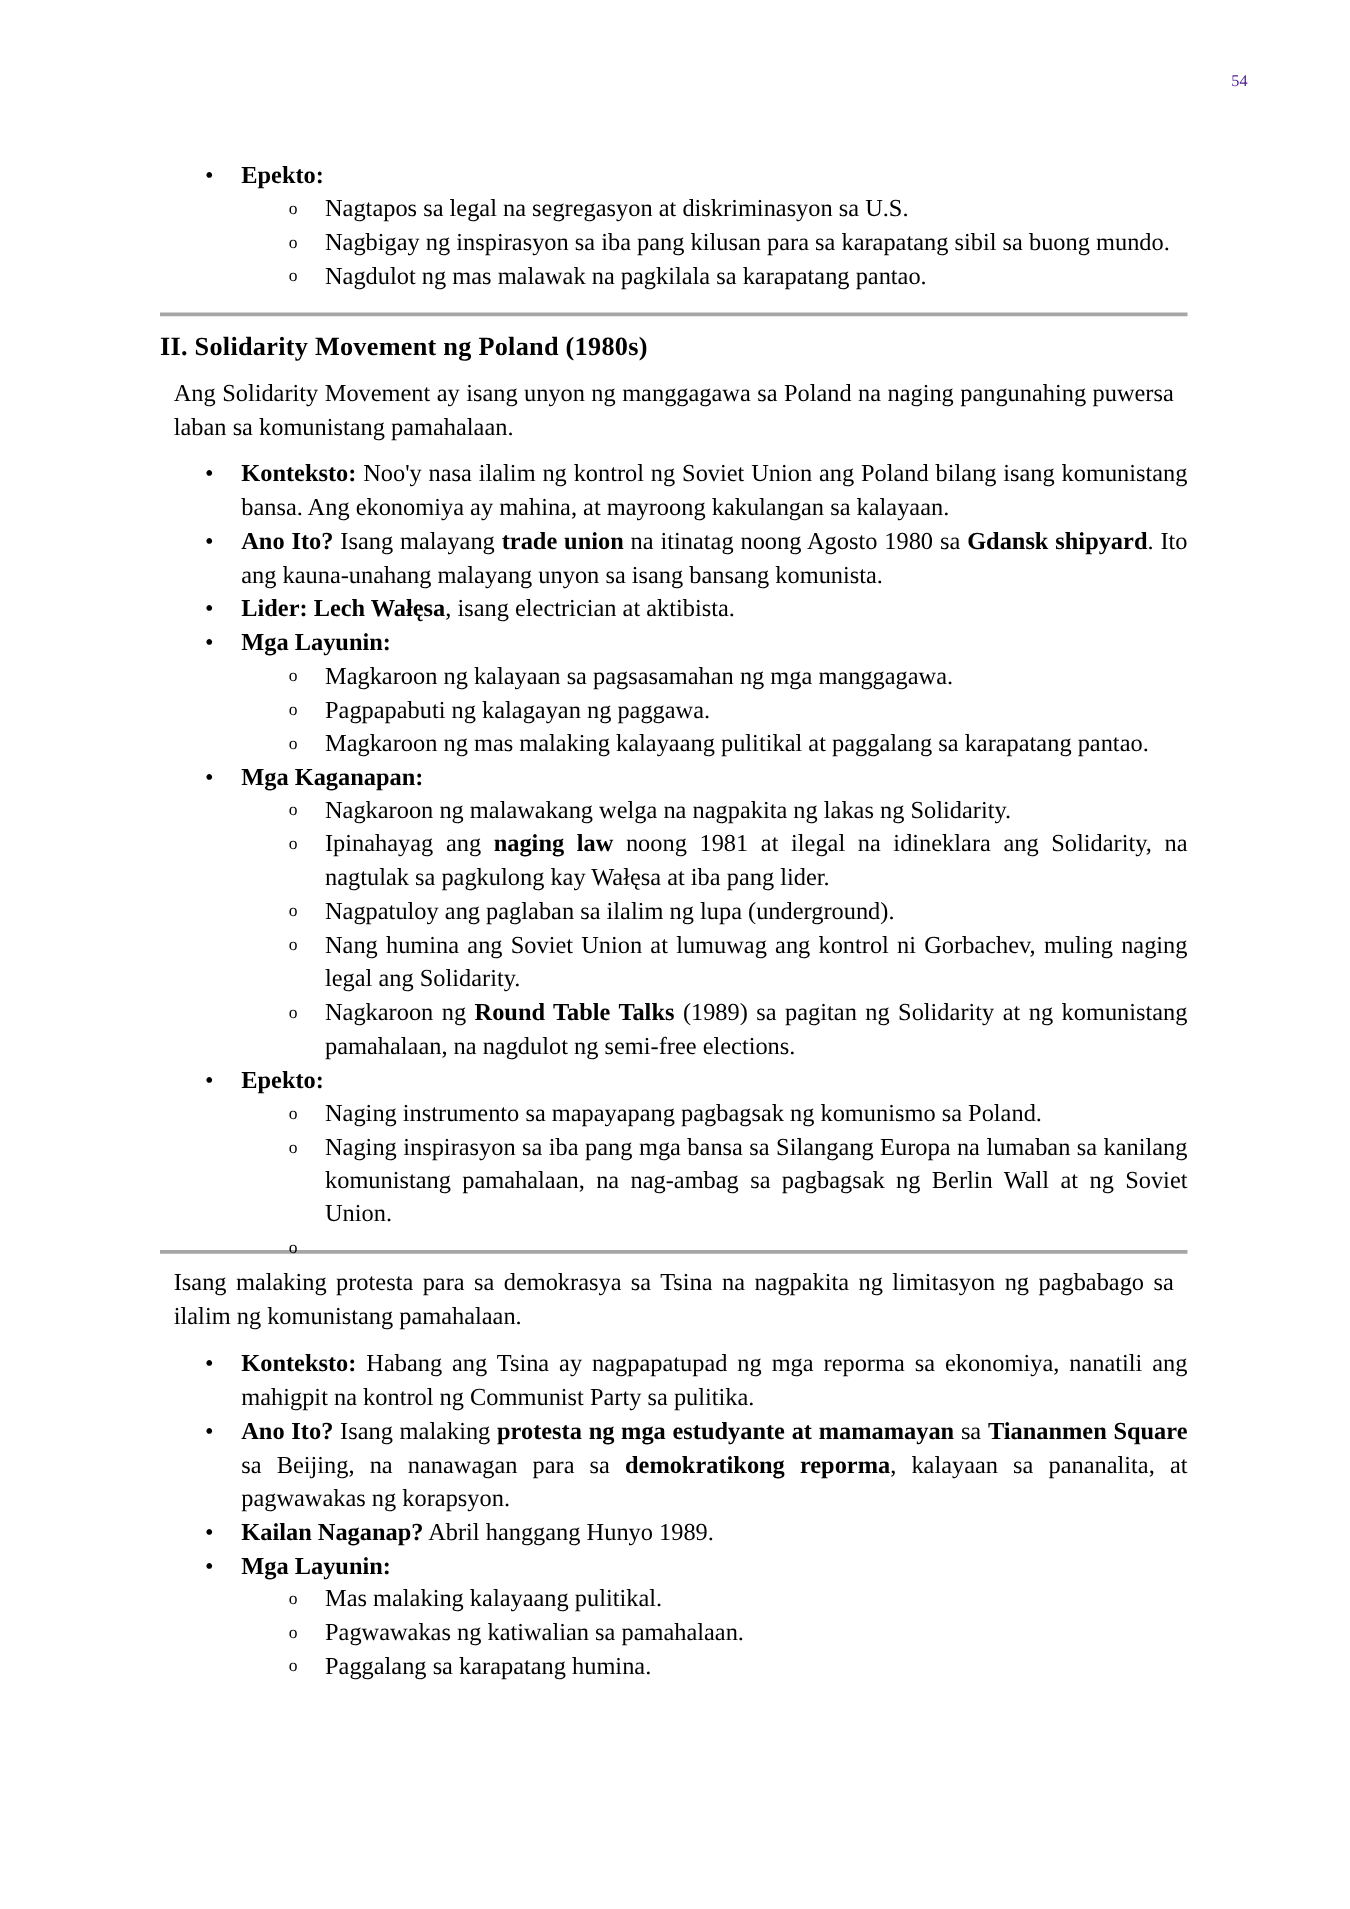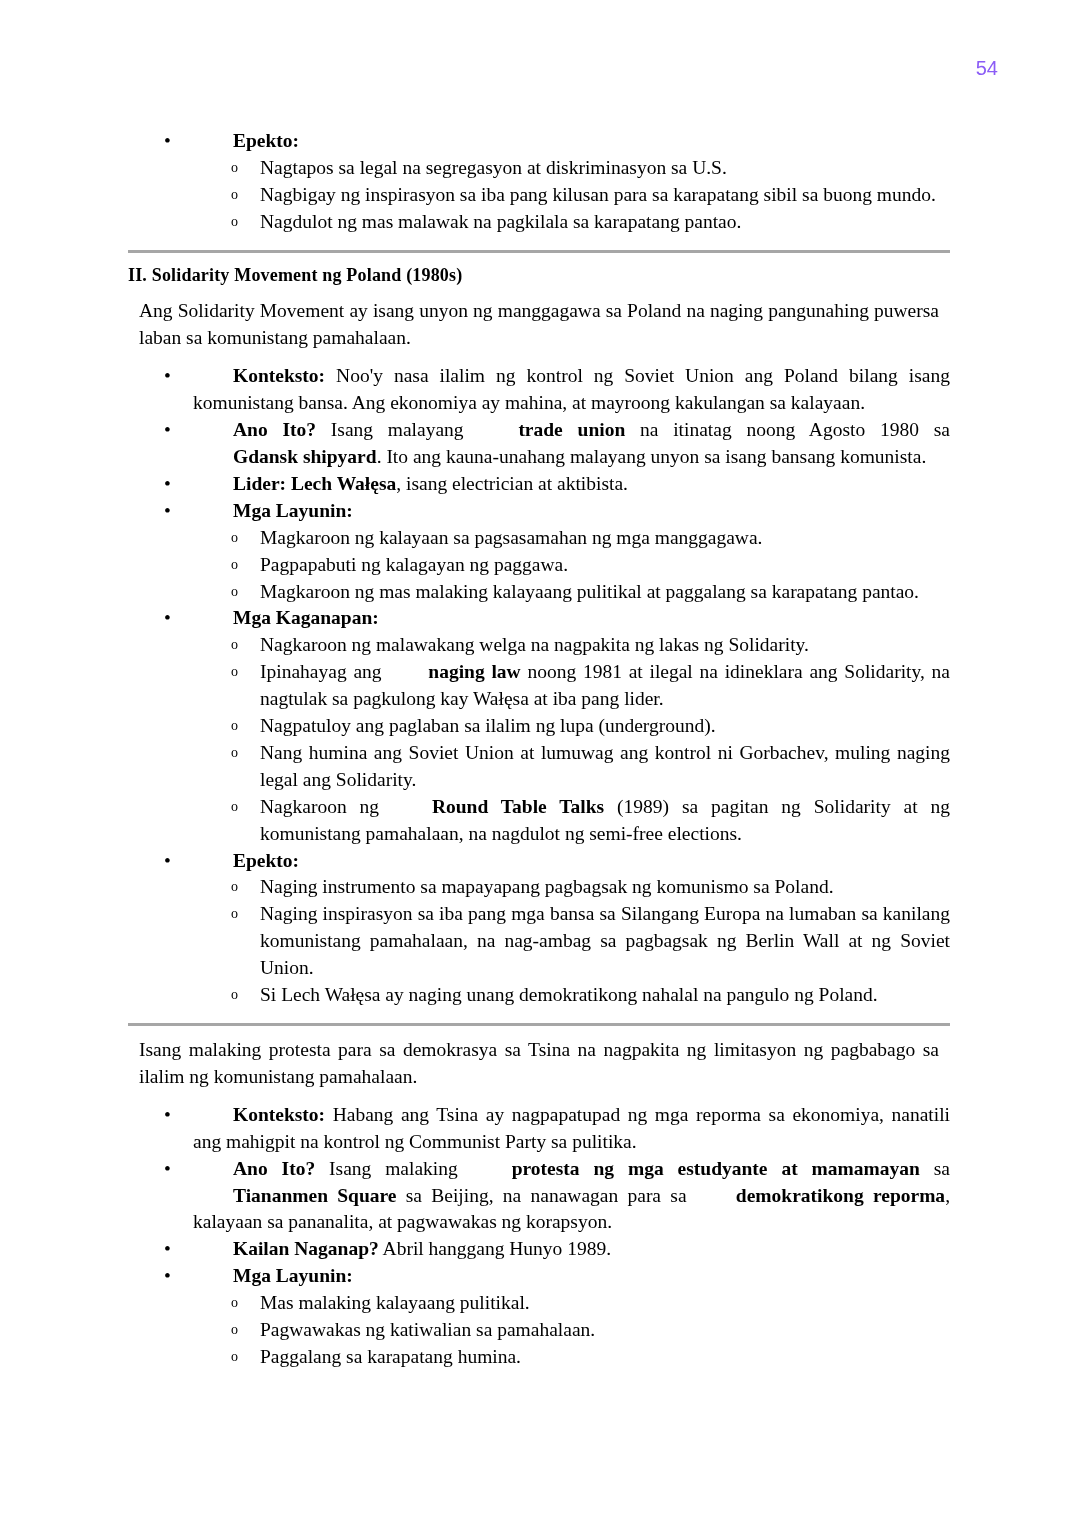--- a/index.html
+++ b/index.html
@@ -19,40 +19,40 @@
     position: relative;
     width: 1080px;
     height: 1527px;
     box-sizing: border-box;
     padding: 0;
   }
   .page-number {
     position: absolute;
     top: 58px;
     right: 82px;
-    font-family: Liberation Sans, sans-serif;
-    font-size: 20px;
+    font-family: Liberation Serif, serif;
+    font-size: 13px;
     line-height: 1;
-    color: #8b5cf6;
+    color: #4c1d95;
   }
   .content {
     position: absolute;
     left: 128px;
     top: 128px;
     width: 822px;
   }
   .hr {
     height: 3px;
     background: #a6a6a6;
     border: 0;
     margin: 14px 0 10px 0;
     width: 822px;
   }
   h2.section-head {
-    font-size: 18px;
+    font-size: 21px;
     font-weight: bold;
     margin: 0 0 0 0;
     line-height: 1.38;
     letter-spacing: 0.01em;
   }
   p.intro {
     font-size: 19.5px;
     margin: 11px;
     line-height: 1.38;
     text-align: justify;
@@ -96,21 +96,21 @@
   ul.lvl2 > li > .b2 {
     position: absolute;
     left: 38px;
     top: 0;
     font-size: 14px;
     line-height: 1.9;
   }
   .nojust {
     text-align: left !important;
   }
-  b, strong { font-weight: bold; margin-left: 40px; }
+  b, strong { font-weight: bold; }
 </style>
 </head>
 <body>
 
 <div class="page">
 
   <div class="page-number">54</div>
 
   <div class="content">
 
@@ -210,21 +210,20 @@
           <li class="nojust">
             <span class="b2">o</span>
             <span>Naging instrumento sa mapayapang pagbagsak ng komunismo sa Poland.</span>
           </li>
           <li>
             <span class="b2">o</span>
             <span>Naging inspirasyon sa iba pang mga bansa sa Silangang Europa na lumaban sa kanilang komunistang pamahalaan, na nag-ambag sa pagbagsak ng Berlin Wall at ng Soviet Union.</span>
           </li>
           <li class="nojust">
             <span class="b2">o</span>
-            <span>Si Lech Wałęsa ay naging unang demokratikong nahalal na pangulo ng Poland.</span>
           </li>
         </ul>
       </li>
 
     </ul>
 
     <div class="hr" style="background: rgb(166, 166, 166);"></div>
 
     <p class="intro">Isang malaking protesta para sa demokrasya sa Tsina na nagpakita ng limitasyon ng pagbabago sa ilalim ng komunistang pamahalaan.</p>
 

